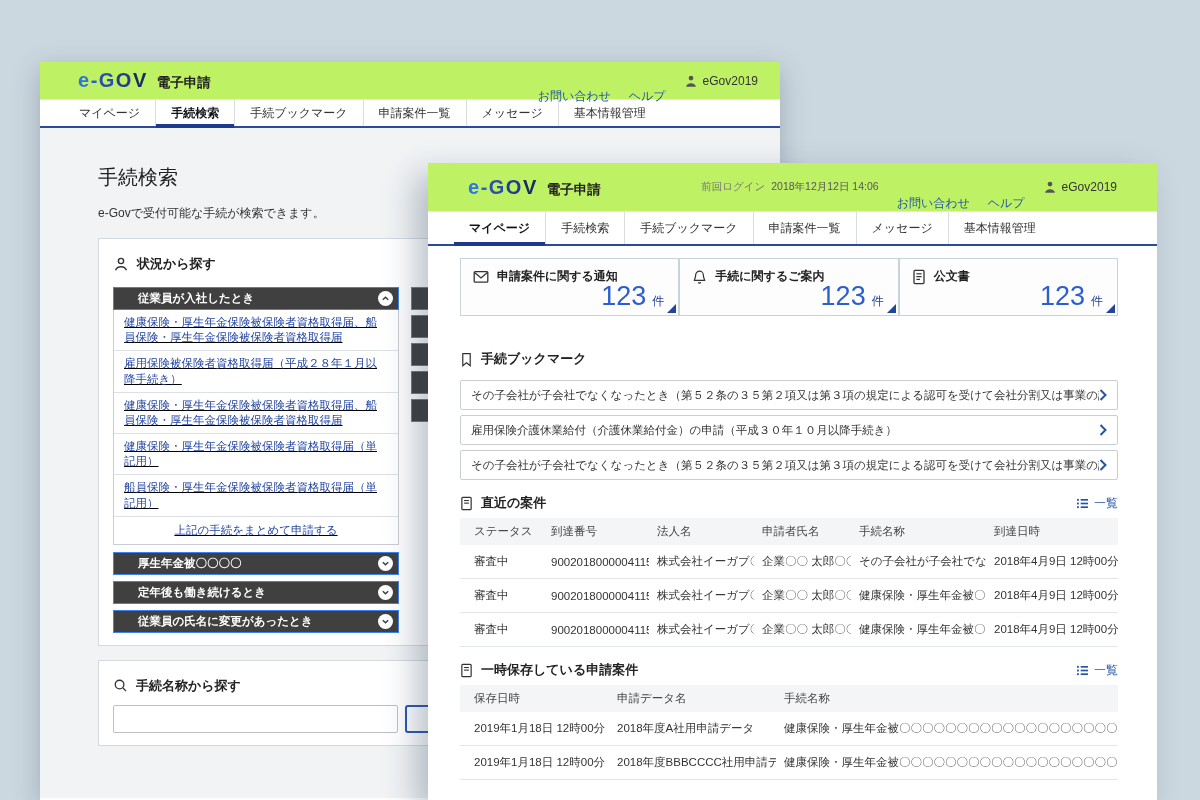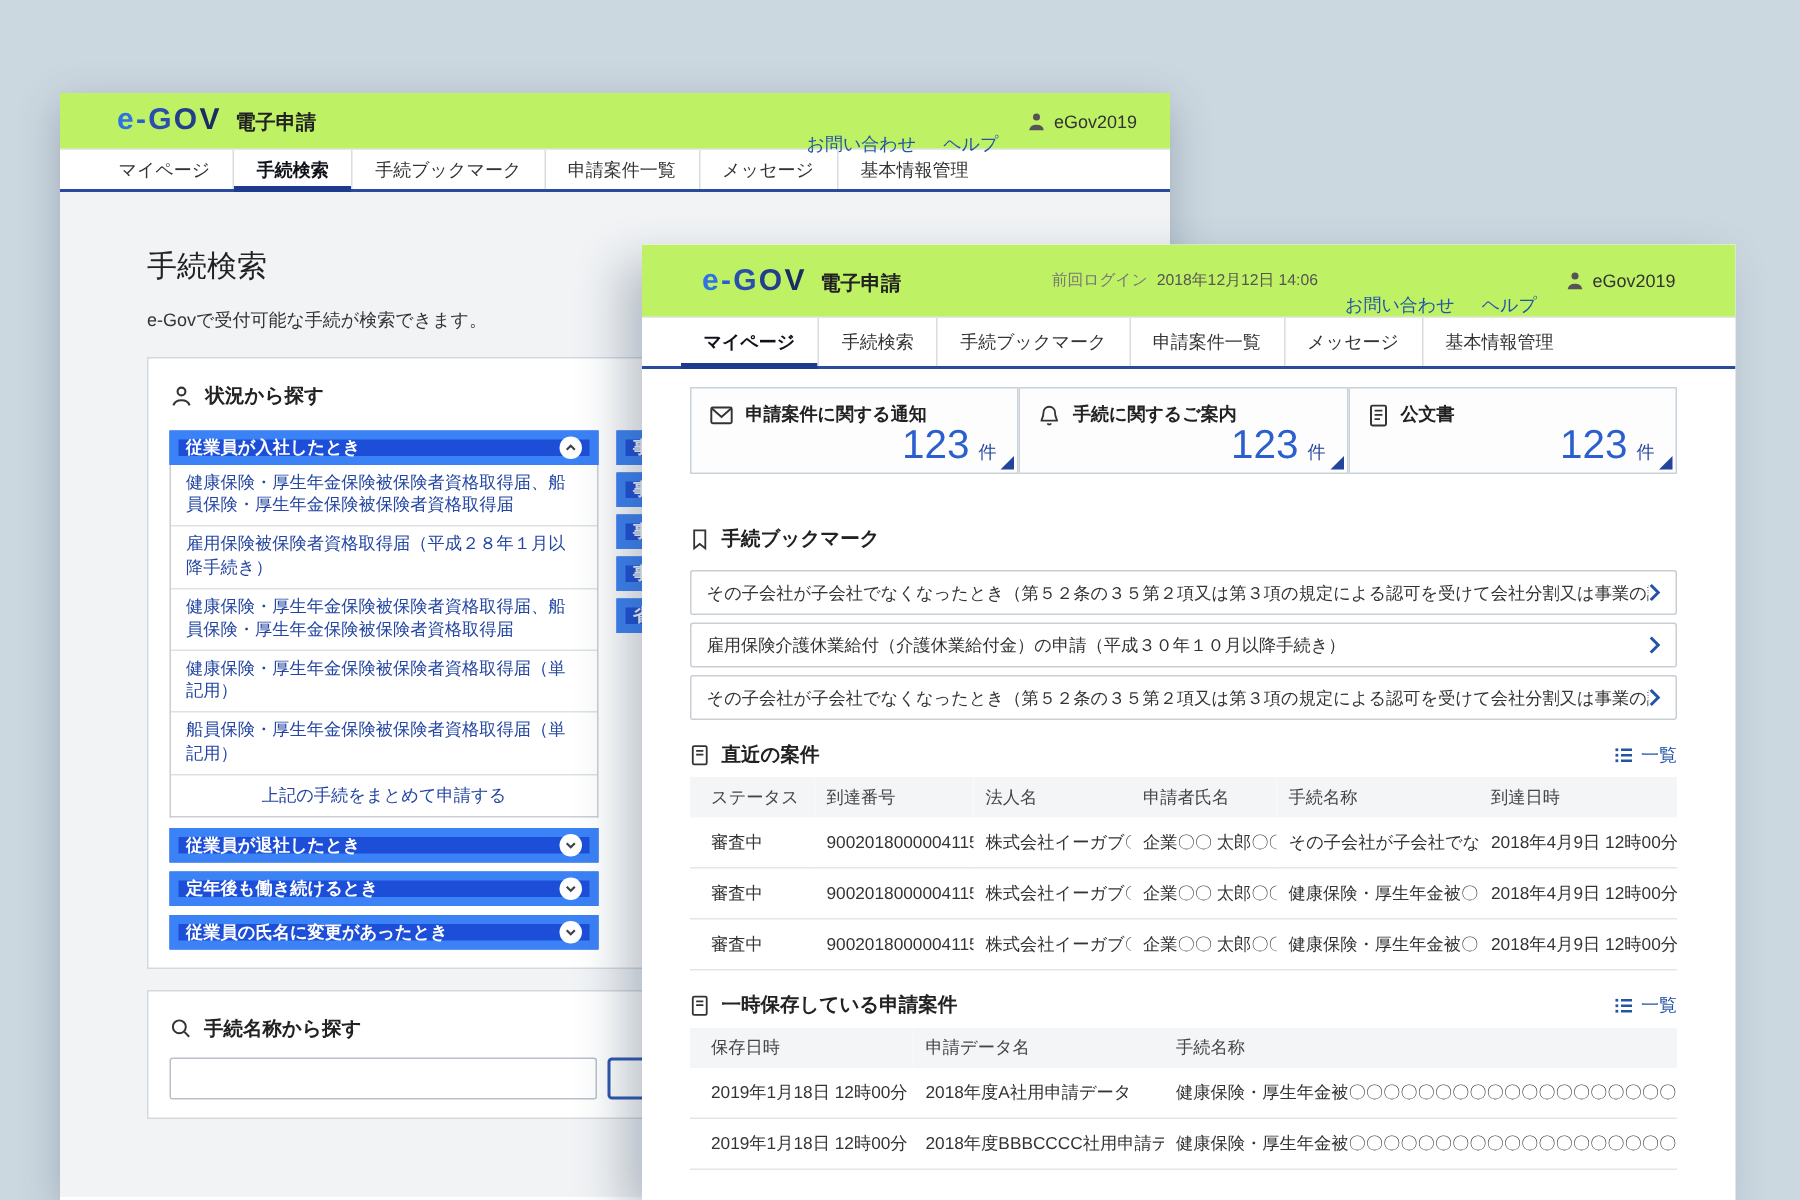--- a/index.html
+++ b/index.html
@@ -33,23 +33,23 @@
   .nav-item.active::after{content:"";position:absolute;left:0;right:0;bottom:-2px;height:4px;background:#1d3a8e;}
 
   
   .bw-content{background:#f1f3f5;height:calc(100% - 68px);box-sizing:border-box;padding:36px 40px 0 58px;overflow:hidden;}
   .bw-title{font-size:20px;font-weight:500;color:#222;}
   .bw-subtitle{margin-top:14px;font-size:12px;color:#333;}
   .panel{background:#fff;border:1px solid #d4d9de;padding:16px 14px 12px 14px;}
   .panel-title{display:flex;align-items:center;gap:8px;font-size:13px;font-weight:bold;color:#222;}
   .icon{flex:0 0 auto;display:inline-flex;}
   .situation-grid{display:grid;grid-template-columns:286px 1fr;gap:0 12px;margin-top:14px;align-items:start;}
-  .acc-bar{height:23px;background:#1d4ed8;border:6px solid #3b82f6;color:#fff;font-size:11.5px;font-weight:bold;display:flex;align-items:center;justify-content:space-between;padding:0 5px 0 5px;box-sizing:border-box;cursor:pointer;}
+  .acc-bar{height:23px;background:#404040;border:1px solid #3b82f6;color:#fff;font-size:11.5px;font-weight:bold;display:flex;align-items:center;justify-content:space-between;padding:0 5px 0 24px;box-sizing:border-box;cursor:pointer;}
   .chev-badge{width:15px;height:15px;border-radius:50%;background:#fff;display:flex;align-items:center;justify-content:center;}
-  .acc-list{border:1px solid #c9ced4;border-top:none;background:#fff;}
+  .acc-list{border:1px solid #c9ced4;border-top:none;background:#fff;text-decoration:underline;}
   .acc-item{display:block;padding:5px 10px;font-size:11.5px;line-height:1.32;color:#2446a2;border-bottom:1px solid #dde1e5;cursor:pointer;}
   .acc-footer{display:block;text-align:center;padding:6px 10px;font-size:11.5px;color:#2446a2;cursor:pointer;}
   .acc-collapsed{margin-top:6px;}
   .acc-collapsed.first{margin-top:7px;}
   .col2-bar{margin-bottom:5px;}
   .search-row{display:flex;margin-top:10px;align-items:center;}
   .search-input{width:285px;height:28px;box-sizing:border-box;border:1px solid #b9c0c7;border-radius:2px;background:#fff;padding:0 8px;font-size:12px;font-family:inherit;}
   .search-btn{margin-left:7px;width:92px;height:28px;box-sizing:border-box;border:2px solid #2b57ad;border-radius:3px;background:#fff;cursor:pointer;}
   .mt16{margin-top:16px;} .mt14{margin-top:14px;}
 
@@ -134,21 +134,21 @@
             </div>
             <div class="acc-list">
               <a class="acc-item">健康保険・厚生年金保険被保険者資格取得届、船員保険・厚生年金保険被保険者資格取得届</a>
               <a class="acc-item">雇用保険被保険者資格取得届（平成２８年１月以降手続き）</a>
               <a class="acc-item">健康保険・厚生年金保険被保険者資格取得届、船員保険・厚生年金保険被保険者資格取得届</a>
               <a class="acc-item">健康保険・厚生年金保険被保険者資格取得届（単記用）</a>
               <a class="acc-item">船員保険・厚生年金保険被保険者資格取得届（単記用）</a>
               <a class="acc-footer">上記の手続をまとめて申請する</a>
             </div>
             <div class="acc-bar acc-collapsed first">
-              <span>従業員が退社したとき</span>
+              <span>厚生年金被〇〇〇〇</span>
               <span class="chev-badge">
                 <svg width="9" height="9" viewBox="0 0 10 10">
                     <polyline points="2,3.5 5,6.5 8,3.5" fill="none" stroke="#3a4148" stroke-width="1.6"></polyline>
                   </svg>
               </span>
             </div>
             <div class="acc-bar acc-collapsed">
               <span>定年後も働き続けるとき</span>
               <span class="chev-badge">
                 <svg width="9" height="9" viewBox="0 0 10 10">

